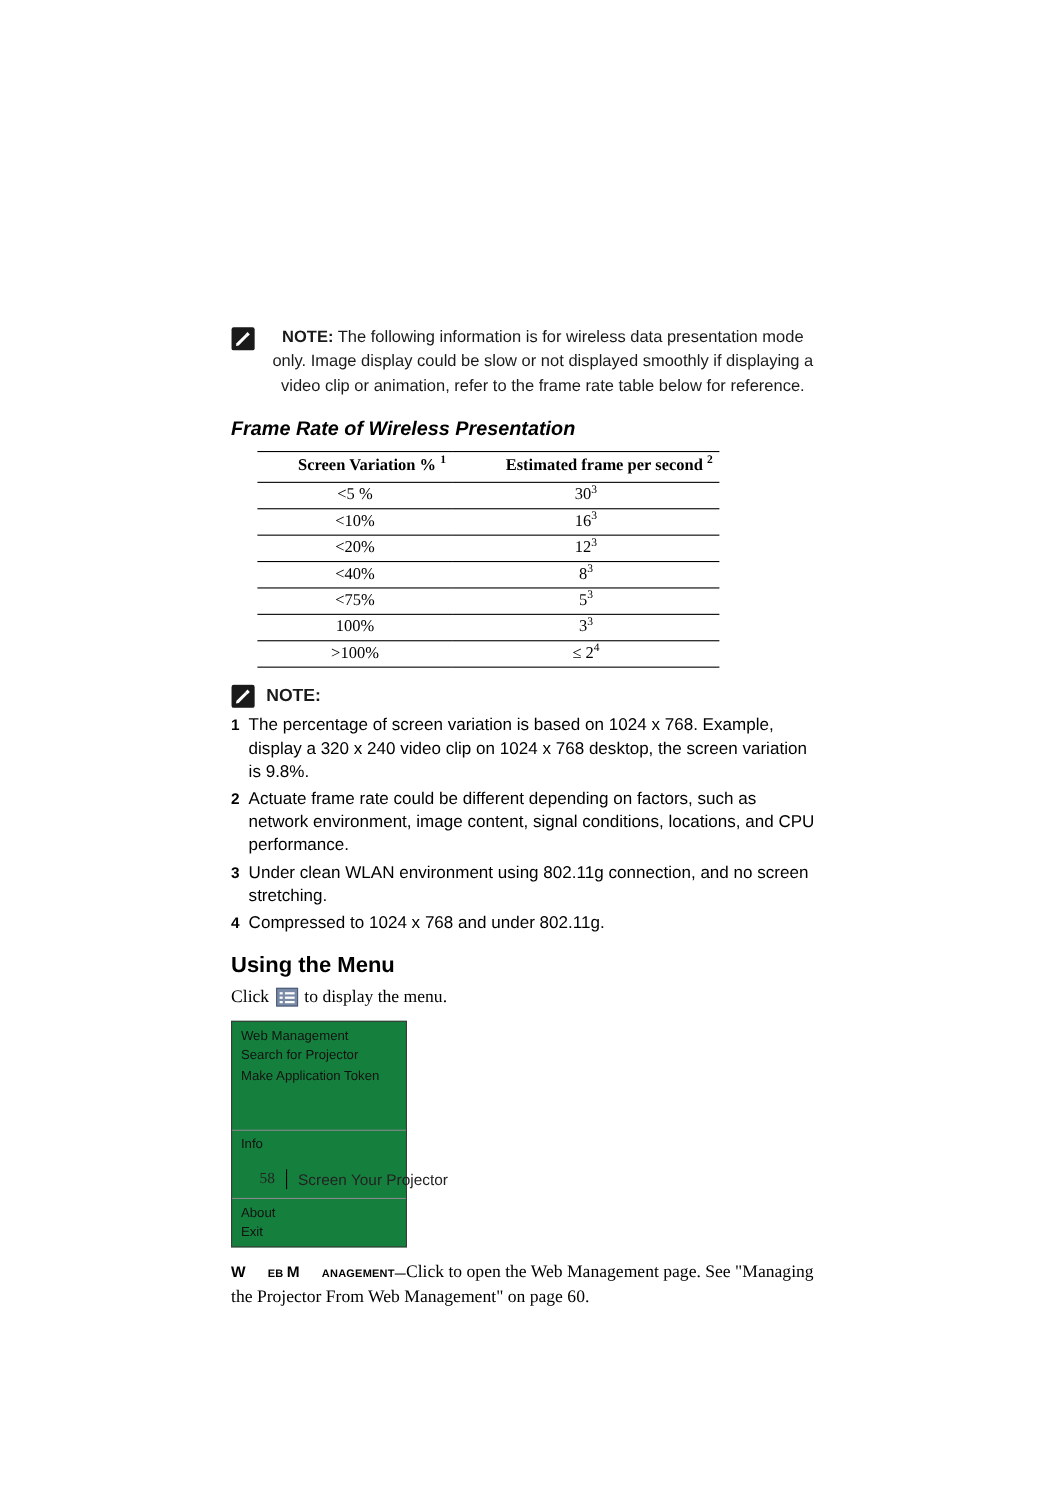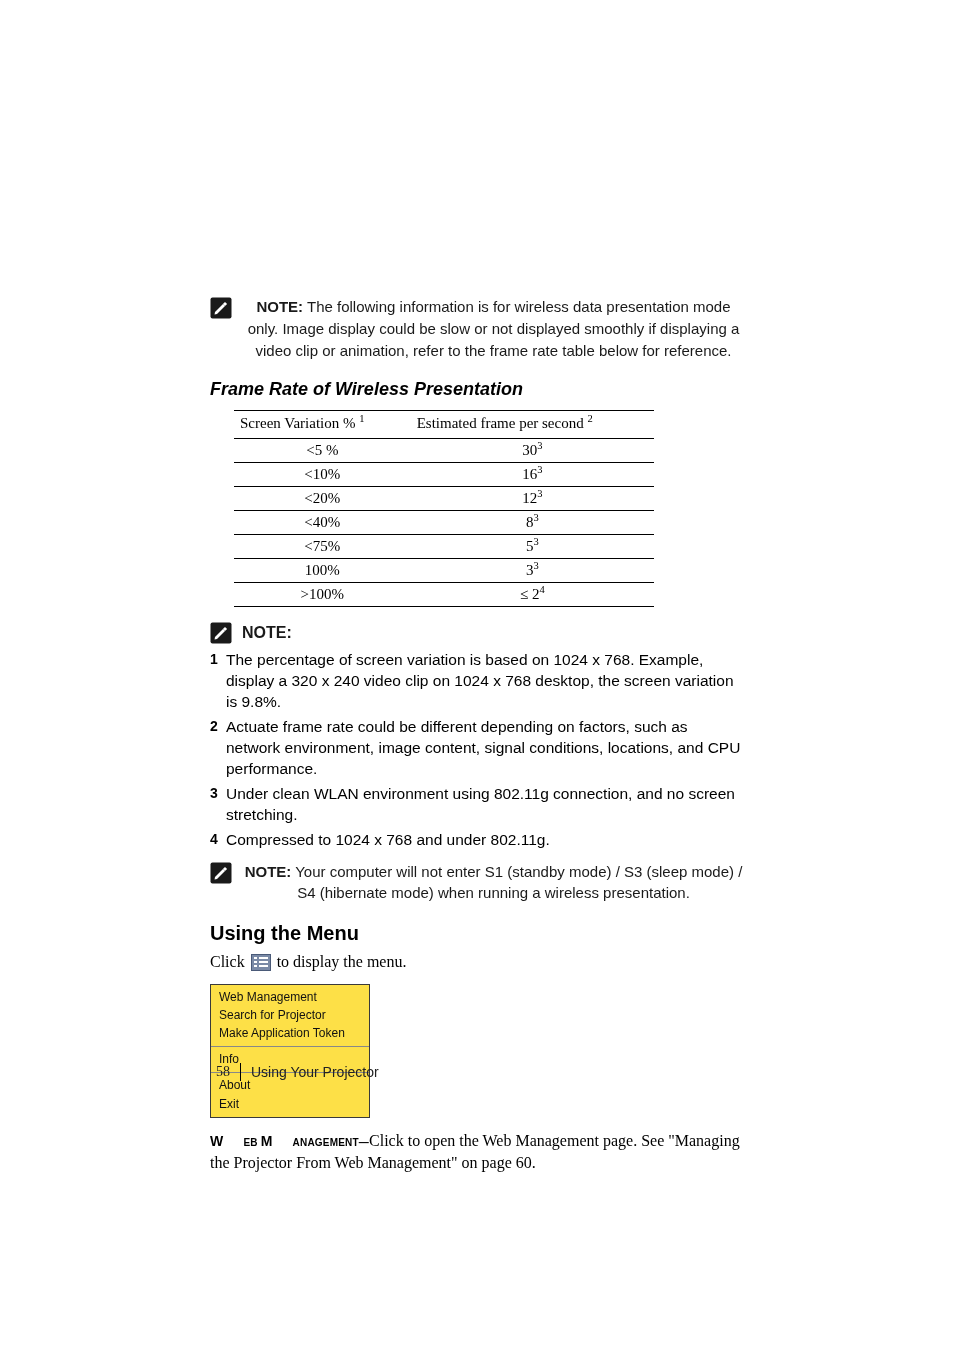--- a/index.html
+++ b/index.html
@@ -44,26 +44,26 @@
     font-size: 18px;
     margin: 14px 0 10px 0;
   }
   table.rates {
     border-collapse: collapse;
     width: 420px;
     margin: 6px 0 14px 24px;
   }
   table.rates th {
     font-family: Georgia, "Times New Roman", serif;
-    font-weight: 400;
+    font-weight: 700;
     font-size: 15px;
     border-top: 1px solid #000;
     border-bottom: 1px solid #000;
     padding: 4px 6px 6px 6px;
-    text-align: left;
+    text-align: right;
   }
   table.rates td {
     font-family: Georgia, "Times New Roman", serif;
     font-size: 15px;
     border-bottom: 1px solid #000;
     padding: 3px 6px;
     text-align: center;
   }
   sup { font-size: 0.7em; vertical-align: super; line-height: 0; }
   .note-list { margin: 4px 0 10px 0; }
@@ -105,40 +105,40 @@
     align-items: center;
     justify-content: center;
   }
   .menu-btn-icon svg { display: block; }
   .menu-shot {
     margin: 10px 0 12px 0;
     width: 160px;
     border: 1px solid #3a3a3a;
     font-family: Tahoma, Arial, sans-serif;
     font-size: 12px;
-    background: #fde047;
+    background: #15803d;
   }
   .menu-shot .grp { padding: 3px 8px 4px 8px; }
-  .menu-shot .sep { border-top: 1px solid #888; }
+  .menu-shot .sep { border-top: 1px solid #888; margin-top: 36px; }
   .menu-shot .mi { padding: 1px 0; line-height: 1.35; color: #111; }
   .para {
     font-family: Georgia, "Times New Roman", serif;
     font-size: 16px;
     line-height: 1.4;
   }
   .smallcaps {
     font-family: "Helvetica Neue", Helvetica, Arial, sans-serif;
     font-weight: 700;
     font-size: 14px;
     letter-spacing: 0.2px;
   }
   .smallcaps .sc { font-size: 10px; padding-left: 20px; }
   .footer {
     position: absolute;
-    left: 216px;
+    left: 236px;
     top: 1063px;
     display: flex;
     align-items: center;
     gap: 10px;
     font-family: Georgia, serif;
     font-size: 14px;
     color: #222;
   }
   .footer .divider {
     width: 1px;
@@ -235,32 +235,20 @@
     <div class="item">
       <span class="num">3</span>
       <span class="txt">Under clean WLAN environment using 802.11g connection, and no screen stretching.</span>
     </div>
     <div class="item">
       <span class="num">4</span>
       <span class="txt">Compressed to 1024 x 768 and under 802.11g.</span>
     </div>
   </div>
 
-  <div class="note-row">
-    <span class="note-icon">
-      <svg viewBox="0 0 22 22" width="22" height="22">
-        <rect x="0.5" y="0.5" width="21" height="21" rx="2" fill="#1a1a1a"></rect>
-        <path d="M5 15 L13 7 L15 9 L7 17 L4.5 17.5 Z" fill="#fff"></path>
-        <rect x="13.5" y="5.5" width="3" height="3" transform="rotate(45 15 7)" fill="#fff"></rect>
-      </svg>
-    </span>
-    <div class="note-text">
-      <span class="note-label">NOTE:</span><span> Your computer will not enter S1 (standby mode) / S3 (sleep mode) / S4 (hibernate mode) when running a wireless presentation.</span>
-    </div>
-  </div>
 
   <div class="subhead">Using the Menu</div>
 
   <div class="body-line">
     <span>Click </span>
     <span class="menu-btn-icon">
       <svg width="14" height="12" viewBox="0 0 14 12">
         <rect x="0" y="1" width="3" height="2" fill="#fff"></rect>
         <rect x="5" y="1" width="9" height="2" fill="#fff"></rect>
         <rect x="0" y="5" width="3" height="2" fill="#fff"></rect>
@@ -289,14 +277,14 @@
 
   <div class="para">
     <span class="smallcaps"><span>W</span><span class="sc">EB </span><span>M</span><span class="sc">ANAGEMENT—</span></span><span>Click to open the Web Management page. See "Managing the Projector From Web Management" on page 60.</span>
   </div>
 
 </div>
 
 <div class="footer">
   <span>58</span>
   <span class="divider"></span>
-  <span class="sec">Using Your Projector</span>
+  <span class="sec">Screen Your Projector</span>
 </div>
 
 </body></html>

